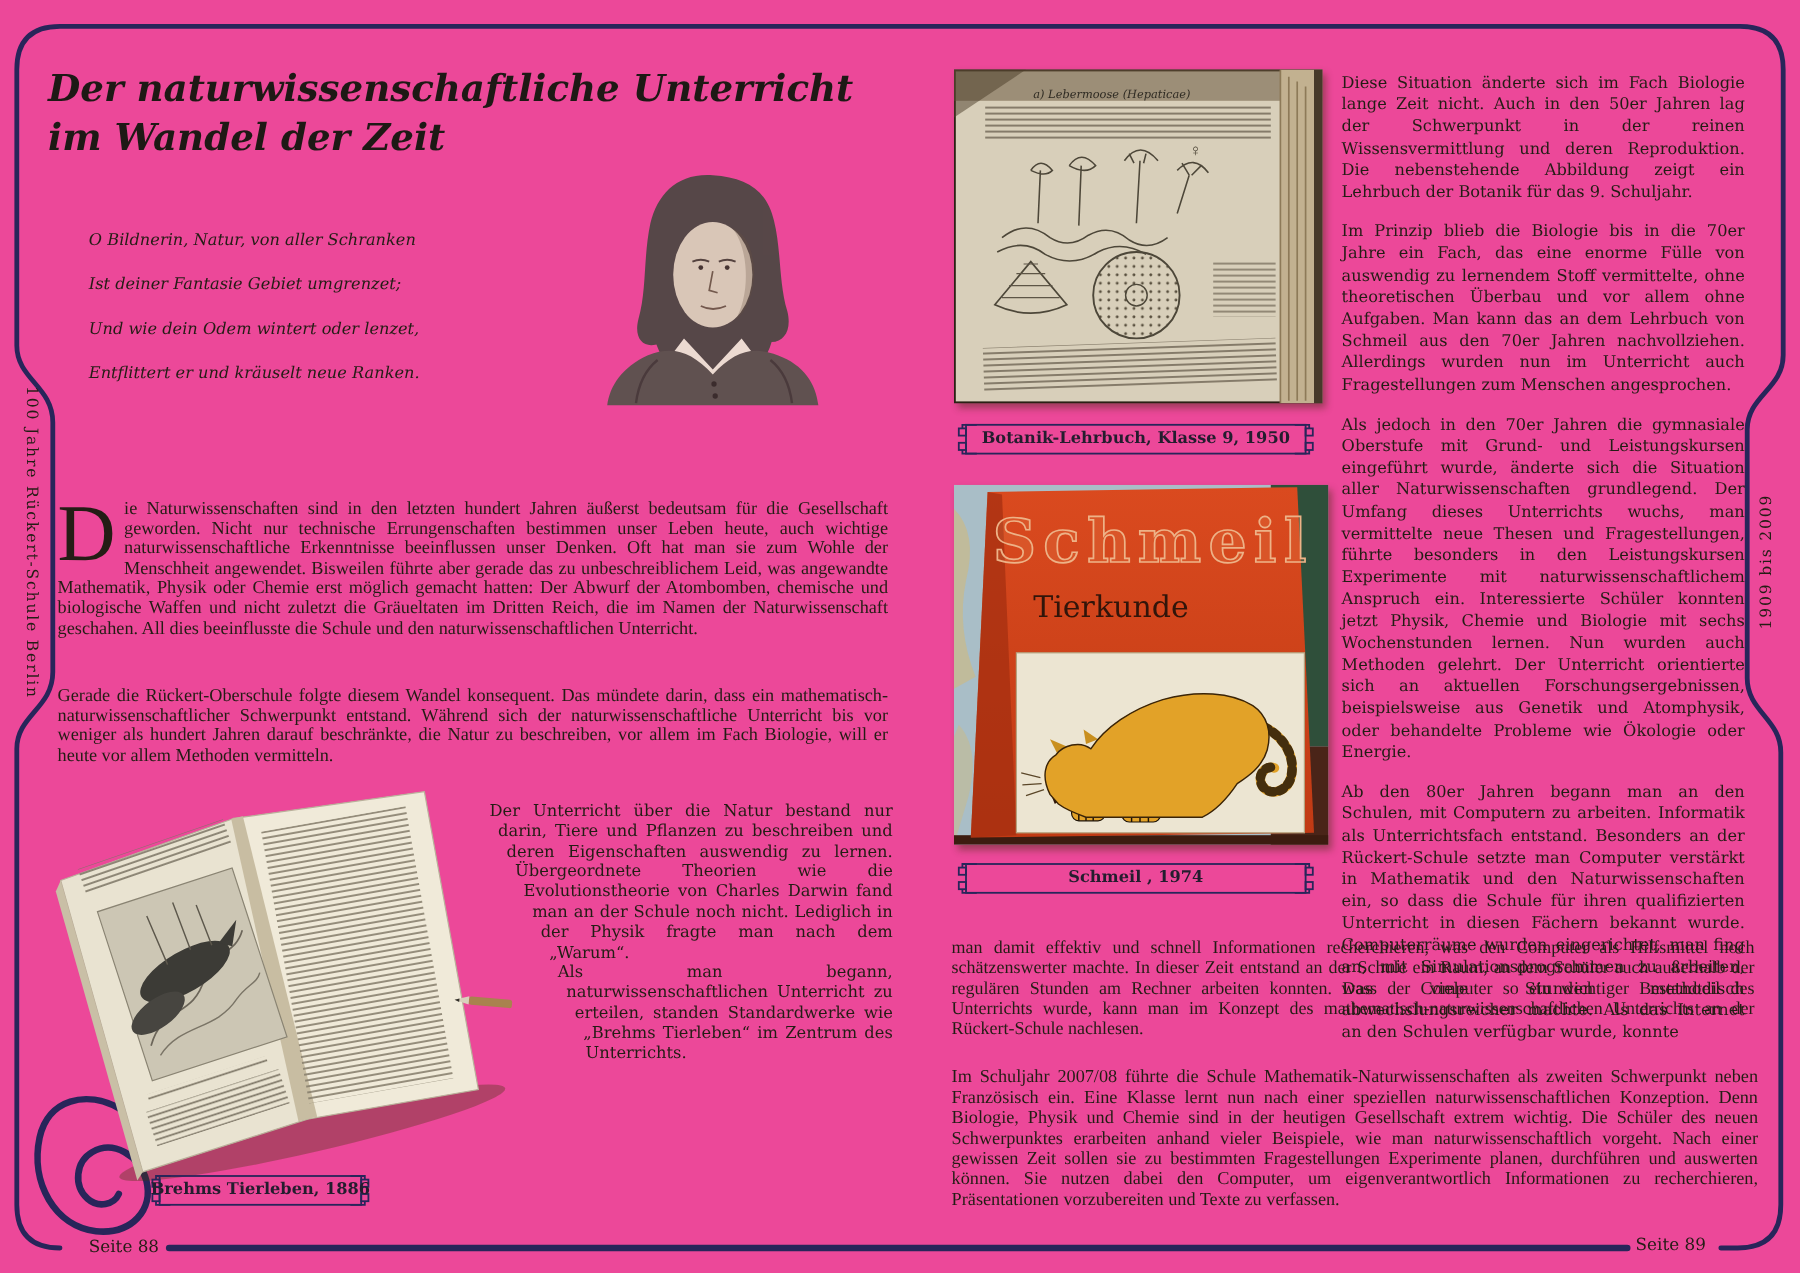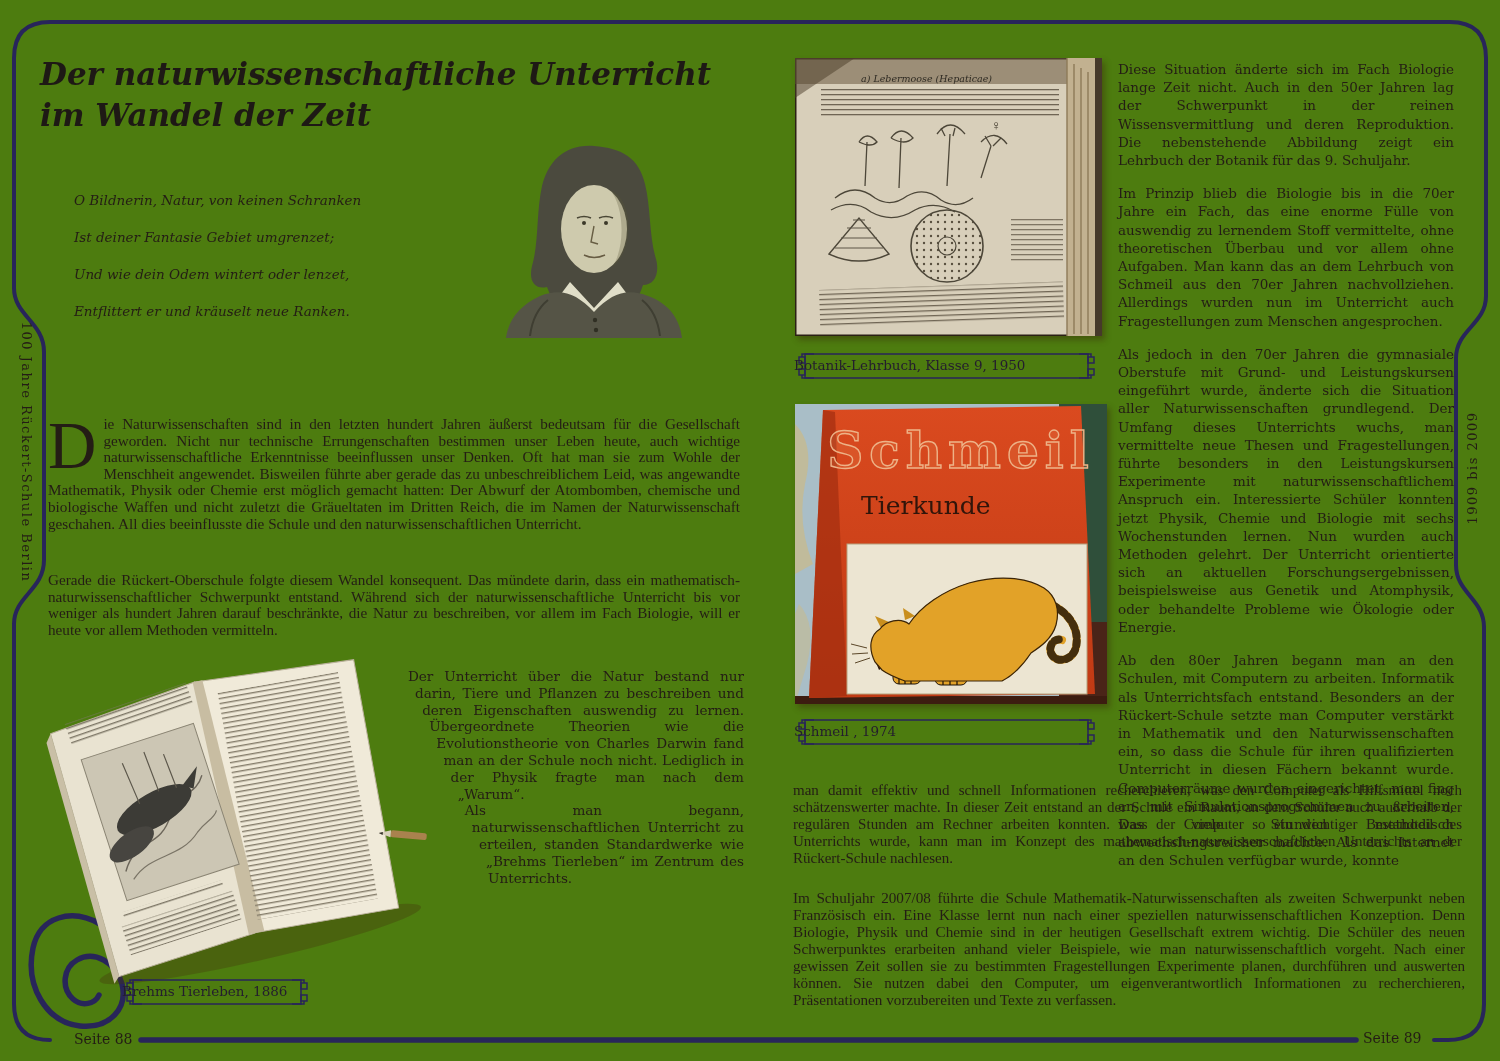--- a/index.html
+++ b/index.html
@@ -1,16 +1,16 @@
 <!DOCTYPE html>
 <html lang="de"><head>
 <meta charset="utf-8">
 <style>
   html,body{margin:0;padding:0;}
-  #page{position:relative;width:1500px;height:1061px;background:#4d7c0f;overflow:hidden;
+  #page{position:relative;width:1500px;height:1061px;background:#ec4899;overflow:hidden;
         font-family:"Liberation Serif",serif;color:#241d15;}
   .abs{position:absolute;}
   .bookfont{font-family:"DejaVu Serif",serif;}
   .just{text-align:justify;text-justify:inter-word;hyphens:auto;}
   
   #title{left:40px;top:54px;width:760px;font-family:"DejaVu Serif",serif;
          font-style:italic;font-weight:bold;font-size:31px;line-height:41px;color:#1e1915;}
   
   .poem-line{position:absolute;left:74px;font-family:"DejaVu Serif",serif;font-style:italic;
              font-size:13.5px;color:#241d15;white-space:nowrap;}
@@ -30,22 +30,22 @@
   #wrapzone p{margin:0;}
   #wrap-p2{margin-top:22px !important;}
   
   #rightcol{left:1118px;top:60px;width:336px;font-size:13.5px;line-height:18.2px;}
   #rightcol p{margin:0 0 15px 0;font-family:"DejaVu Serif",serif;}
   #wide1{left:793px;top:782px;width:669px;font-size:15px;line-height:17px;}
   #wide2{left:793px;top:889px;width:672px;font-size:15.2px;line-height:17px;}
   
   .caption{position:absolute;height:36px;}
   .caption svg{position:absolute;left:0;top:0;}
-  .cap-text{position:absolute;left:0;right:0;top:9px;
-            font-family:"DejaVu Serif",serif;font-size:13.5px;color:#241d2e;}
+  .cap-text{position:absolute;left:0;right:0;top:9px;text-align:center;
+            font-family:"DejaVu Serif",serif;font-size:13.5px;color:#241d2e;font-weight:bold;}
   
   #side-left{left:26px;top:452px;transform:translate(-50%,-50%) rotate(90deg);
              font-family:"DejaVu Serif",serif;font-size:13px;letter-spacing:1.5px;
              white-space:nowrap;color:#241d15;}
   #side-right{left:1472px;top:468px;transform:translate(-50%,-50%) rotate(-90deg);
               font-family:"DejaVu Serif",serif;font-size:13px;letter-spacing:1.5px;
               white-space:nowrap;color:#241d15;}
   
   .footer{position:absolute;font-family:"DejaVu Serif",serif;font-size:14px;color:#241d15;}
   #footer-left{left:74px;top:1031px;text-align:right;}
@@ -64,21 +64,21 @@
       <path stroke-width="5.5" stroke-linecap="round" d="M 141,1040 L 1356,1040"></path>
       <path stroke-width="5.5" stroke-linecap="round" d="M 100,924 C 72,908 40,916 33,948 C 25,986 46,1022 80,1026 C 110,1029 128,1008 122,984 C 116,962 94,950 77,960 C 63,968 61,988 73,999 C 82,1007 95,1004 99,995"></path>
     </g>
   </svg>
 
   <div id="title" class="abs">
     <div>Der naturwissenschaftliche Unterricht</div>
     <div>im Wandel der Zeit</div>
   </div>
 
-  <div class="poem-line" style="top:192px;">O Bildnerin, Natur, von keinen Schranken</div>
+  <div class="poem-line" style="top:192px;">O Bildnerin, Natur, von aller Schranken</div>
   <div class="poem-line" style="top:229px;">Ist deiner Fantasie Gebiet umgrenzet;</div>
   <div class="poem-line" style="top:266px;">Und wie dein Odem wintert oder lenzet,</div>
   <div class="poem-line" style="top:303px;">Entflittert er und kräuselt neue Ranken.</div>
 
   <svg class="abs" style="left:478px;top:136px;" width="232" height="202" viewBox="0 0 232 202">
     <g opacity="0.93">
       <path fill="#4b4742" d="M 116,10 C 86,8 70,26 64,50 C 58,78 61,106 54,130 C 50,146 58,154 69,151 C 75,167 83,177 92,182 L 140,182 C 152,174 161,163 165,149 C 176,149 182,138 178,123 C 171,100 173,72 167,48 C 161,22 144,12 116,10 Z"></path>
       <ellipse cx="116" cy="93" rx="33" ry="44" fill="#d8d0ba"></ellipse>
       <path fill="rgba(95,85,60,0.28)" d="M 132,54 C 146,70 148,110 134,132 C 146,122 152,104 150,84 C 148,68 142,58 132,54 Z"></path>
       <path d="M 99,82 Q 106,79 113,82" stroke="#4a4338" stroke-width="1.6" fill="none"></path>

